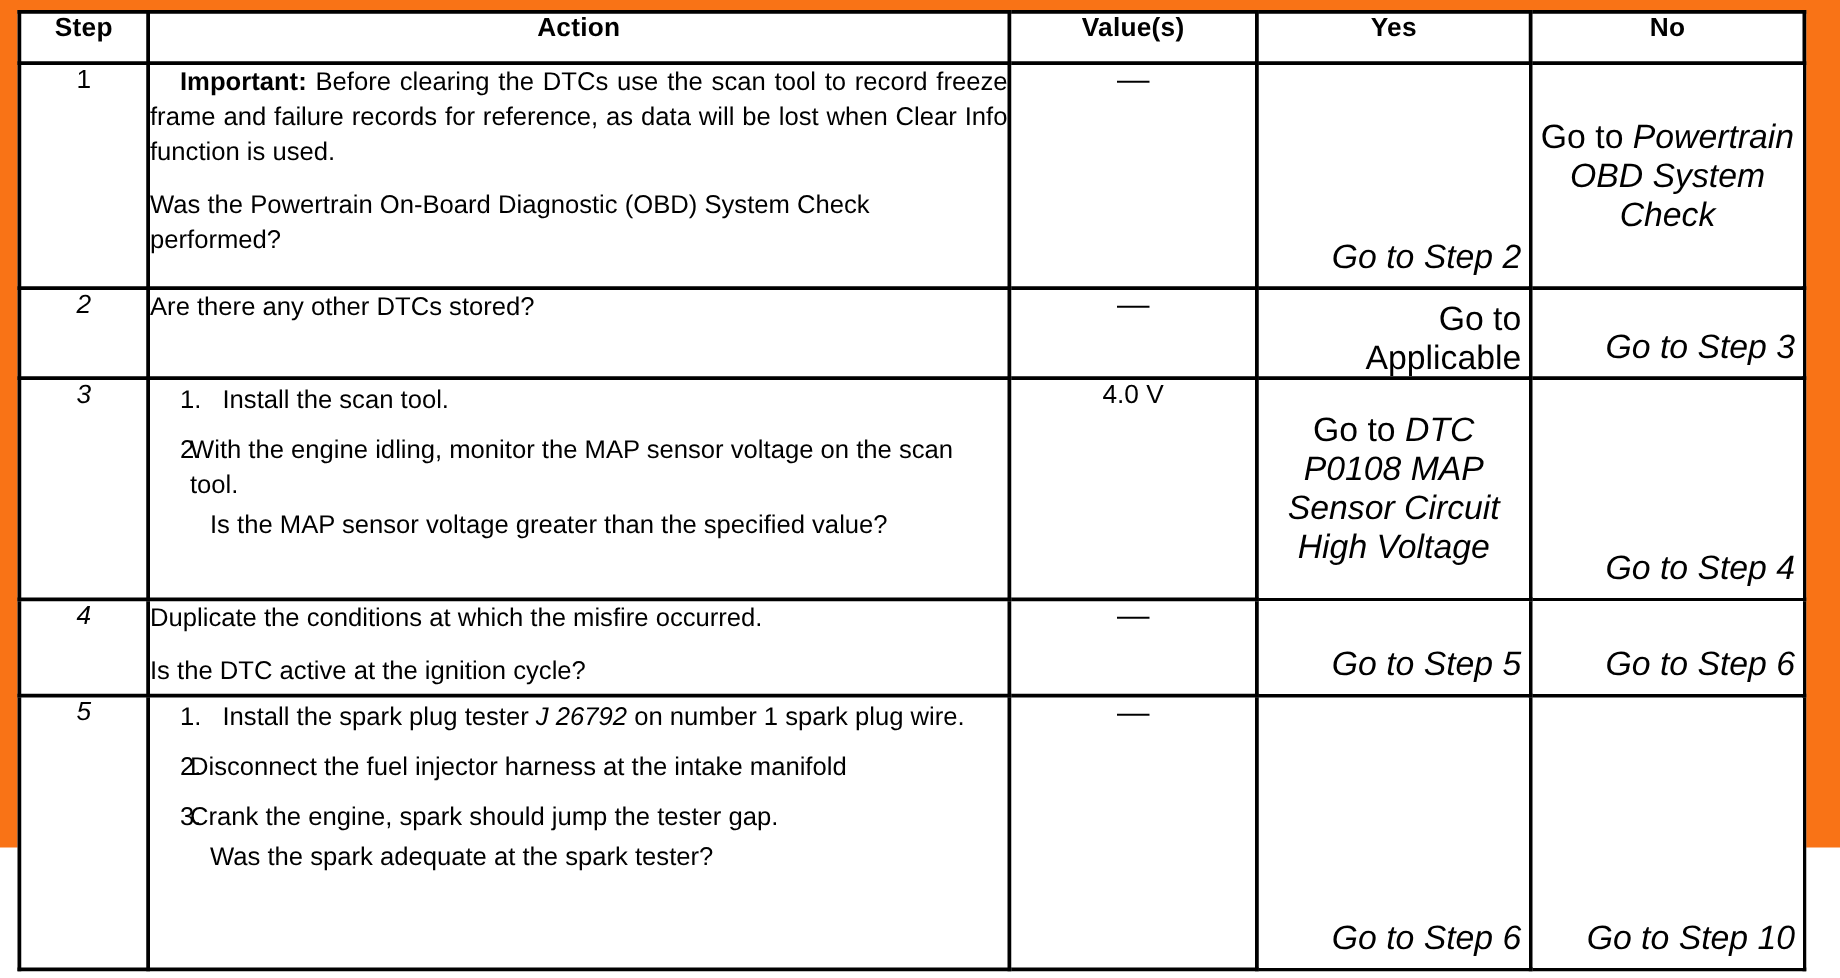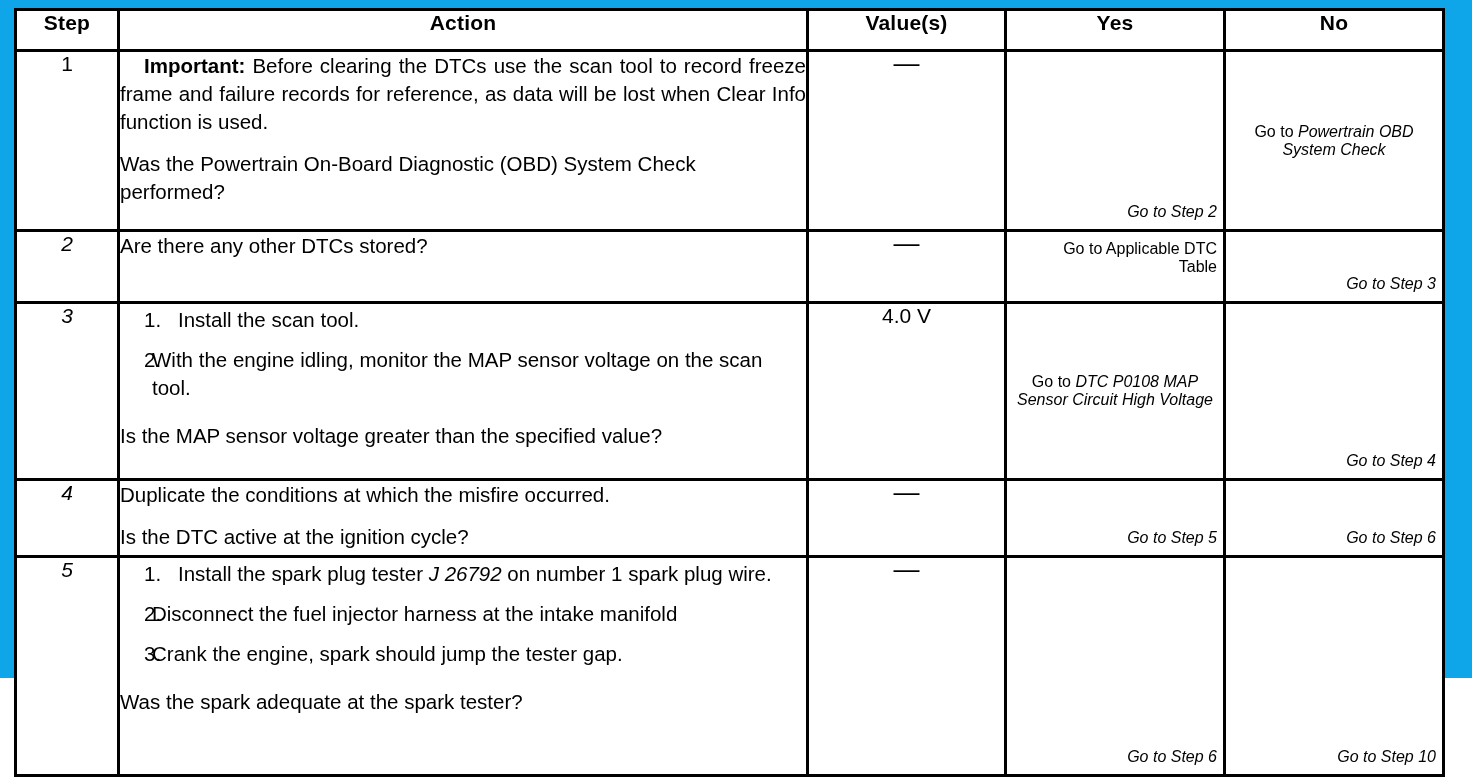--- a/index.html
+++ b/index.html
@@ -12,21 +12,21 @@
     height: 782px;
     font-family: "Liberation Sans", sans-serif;
     color: #000000;
     overflow: hidden;
   }
 
   .page {
     position: relative;
     width: 1472px;
     height: 678px;
-    background: #0ea5e9;
+    background: #f97316;
   }
 
   table.diag {
     position: absolute;
     left: 14px;
     top: 8px;
     width: 1428px;
     border-collapse: collapse;
     table-layout: fixed;
     background: #ffffff;
@@ -94,40 +94,40 @@
   ol.steps li + li { margin-top: 12px; padding-left: 32px; }
   ol.steps li::before {
     counter-increment: st;
     content: counter(st) ".";
     position: absolute;
     left: 24px;
     top: 0;
     width: 26px;
     text-align: left;
   }
-  ol.steps + p.q { margin-top: 20px; }
+  ol.steps + p.q { margin-top: 4px; padding-left: 48px; }
 
   
   td.value {
     text-align: center;
     vertical-align: middle;
     font-size: 21px;
   }
   td.value .dash {
     display: inline-block;
     font-size: 26px;
     line-height: 1;
     transform: translateY(-2px);
   }
 
   
   td.branch {
     position: relative;
     text-align: center;
-    font-size: 16px;
+    font-size: 27px;
     padding: 6px 6px 6px 6px;
   }
   td.branch .ital { font-style: italic; }
   td.branch .roman { font-style: normal; }
 
   
   td.branch .stack-bottom {
     position: absolute;
     left: 6px;
     right: 6px;

